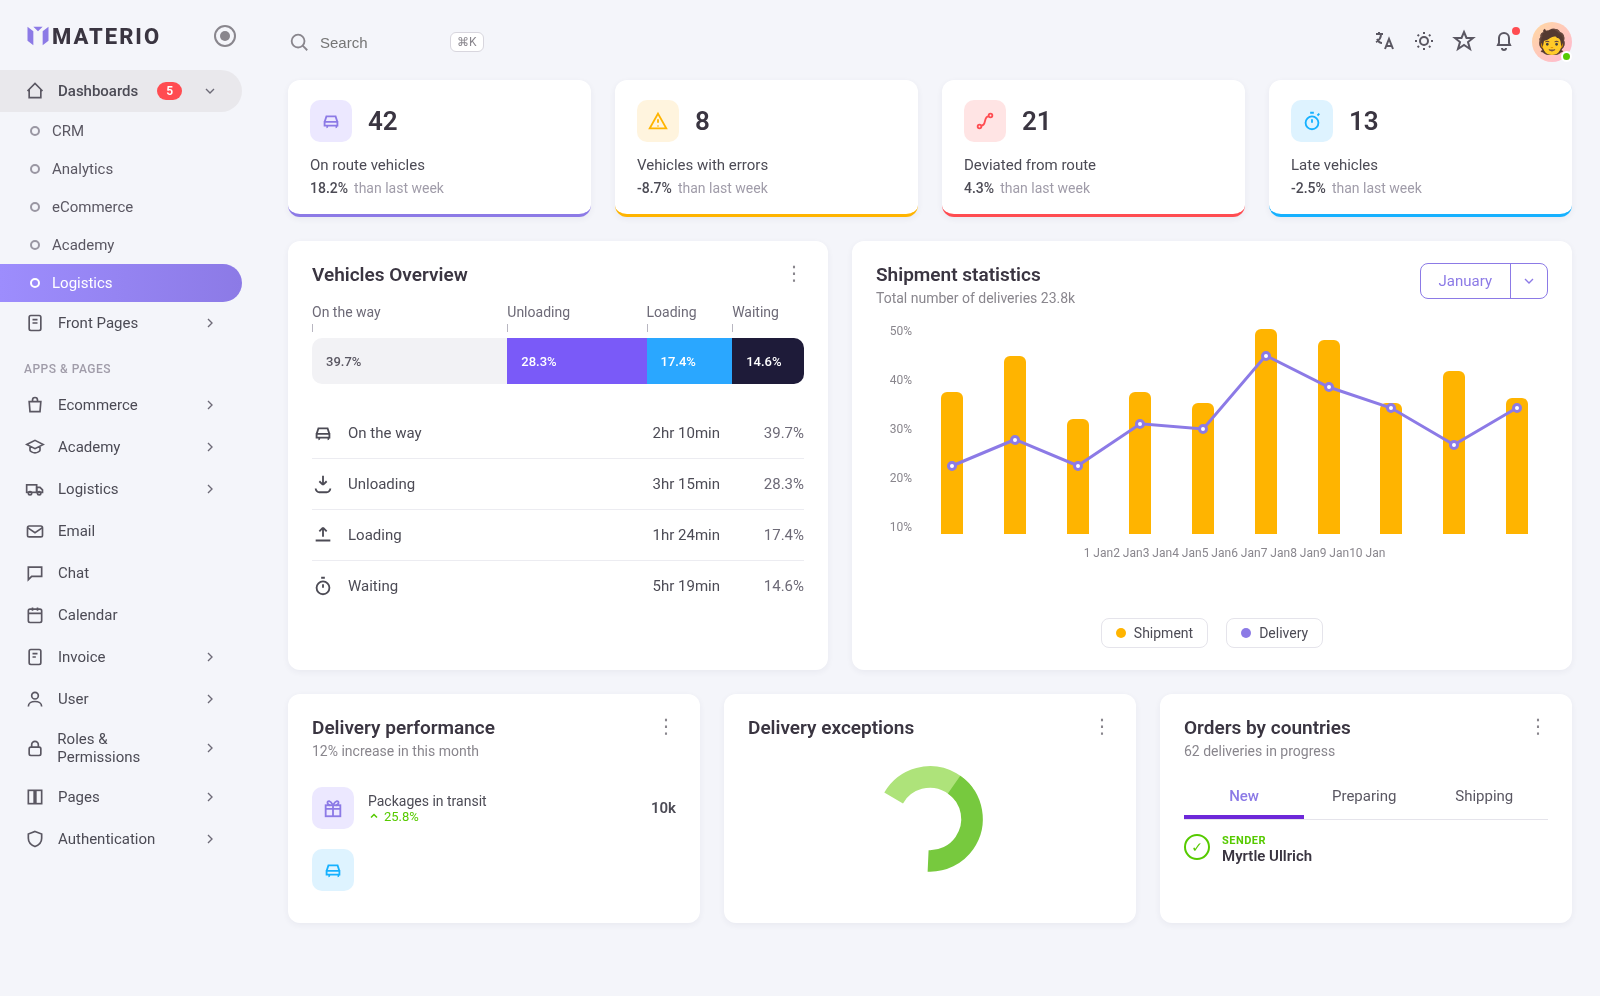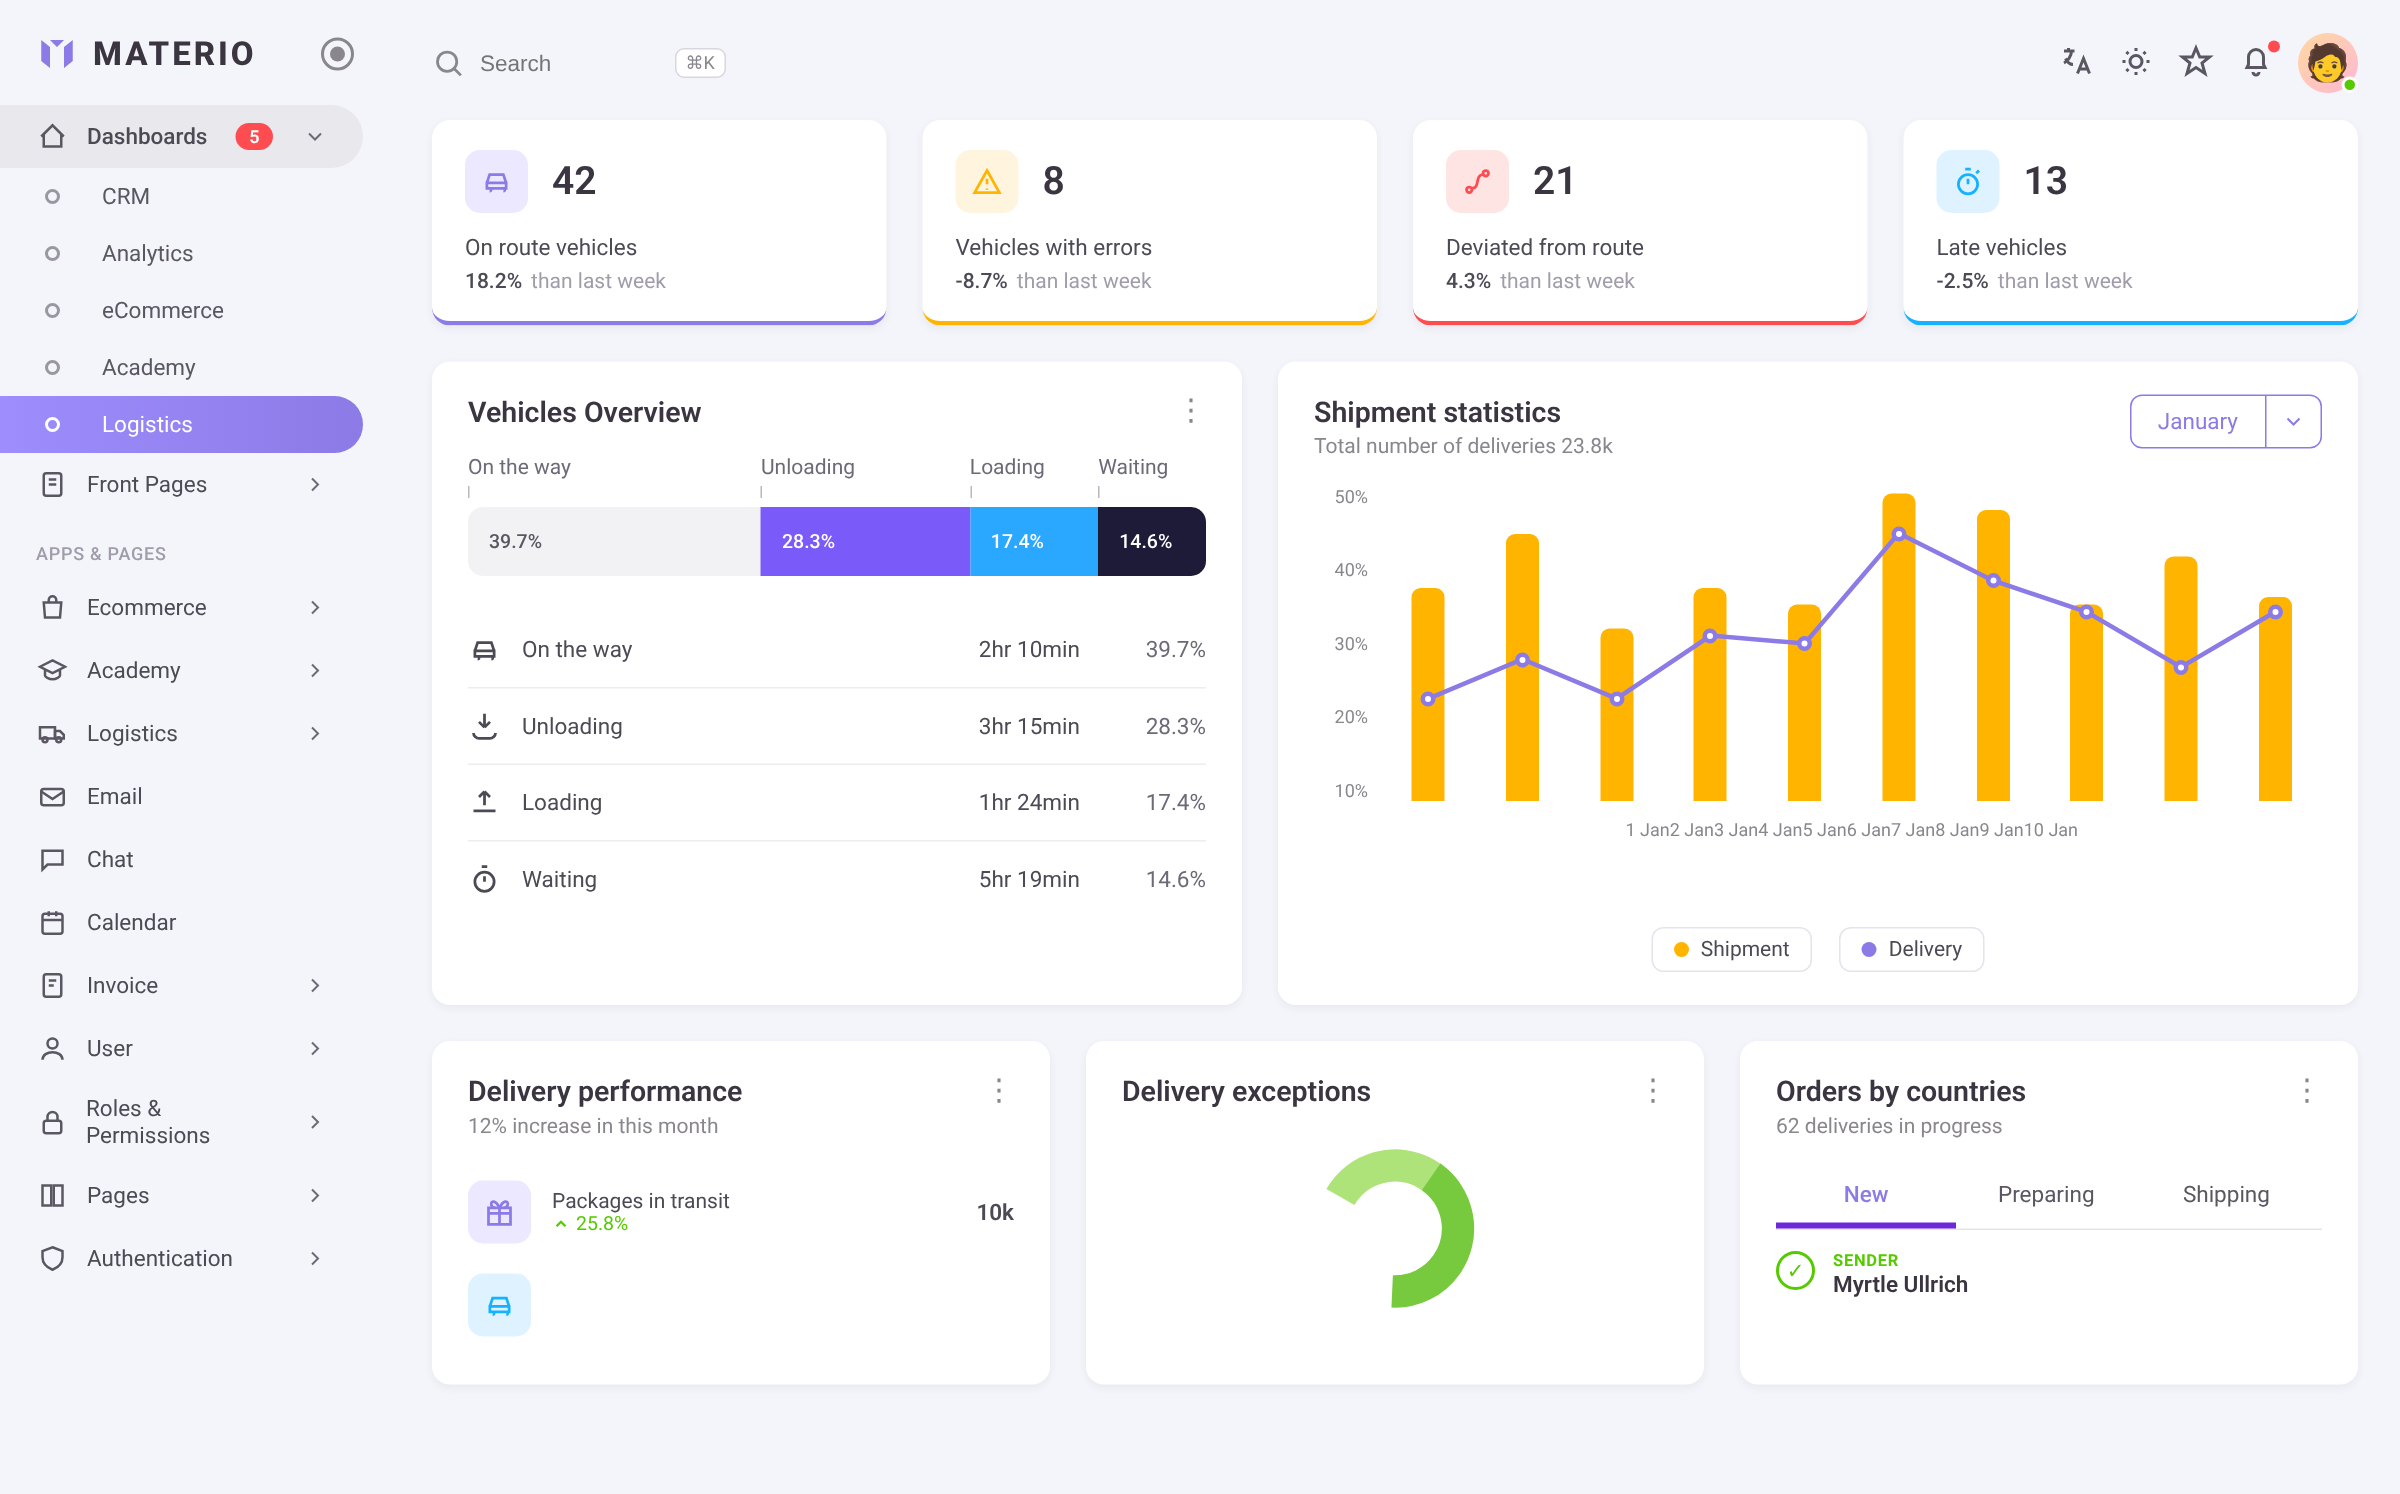--- a/index.html
+++ b/index.html
@@ -1,30 +1,30 @@
 <!DOCTYPE html>
 <html><head>
 <meta charset="utf-8">
 <style>
 * { box-sizing: border-box; margin: 0; padding: 0; }
 body { font-family: -apple-system, BlinkMacSystemFont, "Segoe UI", Roboto, sans-serif; background: #f4f5fa; color: #3a3541; width: 1600px; height: 996px; overflow: hidden; }
 .app { display: flex; height: 100%; }
 
 
 .sidebar { width: 260px; background: #f4f5fa; padding: 14px 0; overflow-y: auto; }
-.brand { display: flex; align-items: center; gap: 10px; padding: 8px 24px 20px; font-weight: 800; font-size: 22px; letter-spacing: 2px; color: #3a3541; }
+.brand { display: flex; align-items: center; padding: 8px 24px 20px; font-weight: 800; font-size: 22px; letter-spacing: 2px; color: #3a3541; }
 .brand svg { width: 28px; height: 28px; }
 .radio-circle { width: 22px; height: 22px; margin-left: auto; border: 2px solid #89868d; border-radius: 50%; display: flex; align-items: center; justify-content: center; }
 .radio-circle::after { content: ""; display: block; width: 10px; height: 10px; border-radius: 50%; background: #89868d; }
 .nav-item { display: flex; align-items: center; gap: 12px; padding: 10px 24px; font-size: 15px; color: #4c4b55; cursor: pointer; border-radius: 0 24px 24px 0; margin-right: 18px; }
 .nav-item.section { background: #e9e8ec; font-weight: 500; }
 .nav-item .badge { background: #ff4c51; color: #fff; font-size: 12px; font-weight: 600; padding: 2px 9px; border-radius: 11px; margin-left: auto; }
 .nav-item .chev { margin-left: auto; color: #6d6a77; }
 .nav-item .chev.only { margin-left: auto; }
-.nav-sub { display: flex; align-items: center; gap: 28px; padding: 10px 24px 10px 30px; font-size: 15px; color: #5a5762; cursor: pointer; border-radius: 0 24px 24px 0; margin-right: 18px; }
+.nav-sub { display: flex; align-items: center; gap: 12px; padding: 10px 24px 10px 30px; font-size: 15px; color: #5a5762; cursor: pointer; border-radius: 0 24px 24px 0; margin-right: 18px; }
 .nav-sub .dot { width: 10px; height: 10px; border: 2px solid #9a97a3; border-radius: 50%; }
 .nav-sub.active { background: linear-gradient(90deg, #9d8dfd, #8c7ae6); color: #fff; }
 .nav-sub.active .dot { border-color: #fff; }
 .nav-heading { padding: 18px 24px 8px; font-size: 12px; font-weight: 500; letter-spacing: 0.5px; color: #a09ca9; }
 .nav-icon { width: 22px; height: 22px; display: flex; align-items: center; justify-content: center; color: #5a5762; }
 
 
 .main { flex: 1; padding: 12px 28px; overflow-y: auto; }
 .topbar { display: flex; align-items: center; gap: 14px; padding: 10px 0 18px; }
 .search-wrap { display: flex; align-items: center; gap: 10px; color: #89868d; }

